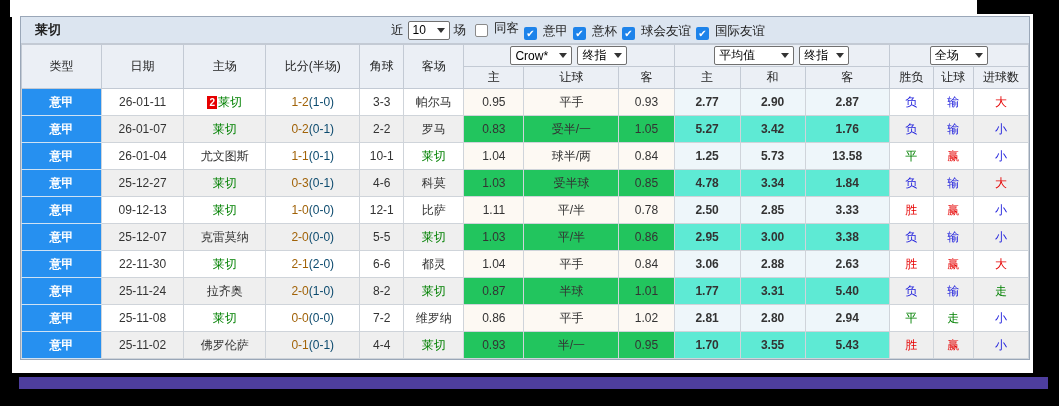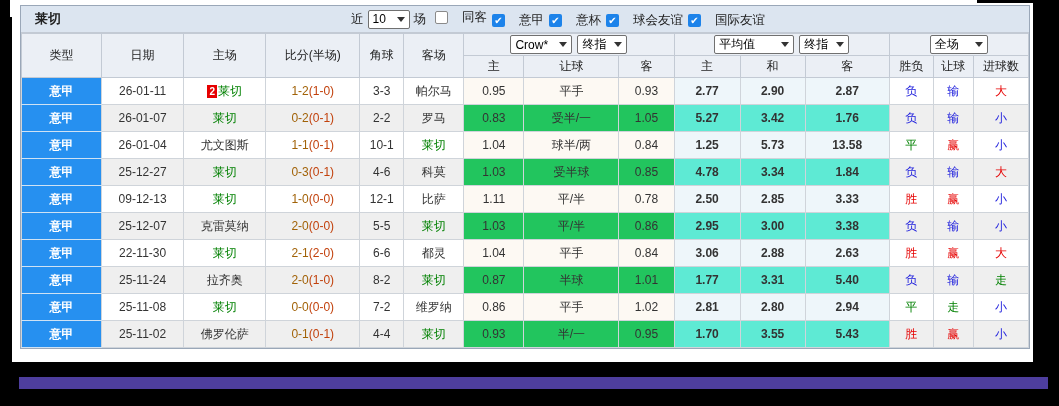--- a/index.html
+++ b/index.html
@@ -2,38 +2,38 @@
 <html><head>
 <meta charset="utf-8">
 <style>
   html,body{margin:0;padding:0;}
   body{
     width:1059px;height:406px;background:#000;position:relative;overflow:hidden;
     font-family:"Liberation Sans","DejaVu Sans",sans-serif;
   }
   .top-strip{position:absolute;left:10px;top:0;width:967px;height:17px;background:#fff;}
   .panel{
-    position:absolute;left:12px;top:3px;width:1021px;height:359px;background:#fff;
+    position:absolute;left:12px;top:14px;width:1021px;height:359px;background:#fff;
     box-sizing:border-box;padding:2px 3px 0 8px;
   }
   .sheet{border:1px solid #9aa7b8;}
   
   .titlebar{
     height:26px;background:#dce5f0;display:flex;align-items:center;
     padding:0 14px;font-size:13px;color:#222;border-bottom:1px solid #c3cad4;
   }
   .team-name{font-weight:bold;}
   .controls{display:flex;align-items:center;margin-left:auto;margin-right:250px;font-size:12.5px;gap:4px;}
   .selectbox{
     display:inline-flex;align-items:center;justify-content:space-between;background:#fff;
     border:1px solid #707070;border-radius:2px;height:19px;padding:0 4px;font-size:12px;
     color:#000;box-sizing:border-box;cursor:default;
   }
   .caret{display:inline-block;width:0;height:0;border-left:4px solid transparent;border-right:4px solid transparent;border-top:5px solid #333;margin-left:7px;}
-  .cb-item{display:inline-flex;align-items:center;margin-left:5px;gap:14px;}
+  .cb-item{display:inline-flex;align-items:flex-end;margin-left:5px;gap:6px;}
   .cb{width:13px;height:13px;box-sizing:border-box;border-radius:2px;display:inline-block;
       text-align:center;line-height:13px;font-size:10px;}
   .cb.checked{background:#1d83ea;color:#fff;}
   .cb.unchecked{background:#fff;border:1px solid #8a8a8a;}
   
   table{width:100%;border-collapse:collapse;table-layout:fixed;}
   thead th{
     background:#ebeff5;border:1px solid #c3cad4;font-weight:normal;
     font-size:12px;color:#222;height:21px;padding:0;
   }
@@ -41,21 +41,21 @@
   tbody td{
     border:1px solid #cfd4da;text-align:center;height:26px;font-size:12px;color:#333;
     padding:0;background:#fff;overflow:hidden;white-space:nowrap;
   }
   tr.even td.plain{background:#efefef;}
   td.league{background:#2690f0;color:#fff;font-weight:bold;border-bottom-color:#cfe2f4;border-top-color:#cfe2f4;}
   td.ah{background:#fdf9f3;}  tr.even td.ah{background:#22c55e;}
   td.eu{background:#eef6fa;font-weight:bold;}  tr.even td.eu{background:#5eead4;}
   .team{color:#008000;}
   .ft{color:#a16207;}
-  .ht{color:#c2410c;}
+  .ht{color:#0c4a6e;}
   .c-red{color:#e60000;}
   .c-blue{color:#2222dd;}
   .c-green{color:#008000;}
   .badge{background:#e60000;color:#fff;font-size:10px;line-height:13px;padding:0 2px;margin-right:1px;font-weight:bold;display:inline-block;}
   .summary{height:22px;line-height:22px;text-align:center;font-size:13px;color:#333;background:#fff;}
   .summary .red{color:#e60000;}
   .purple-bar{position:absolute;left:19px;top:377px;width:1029px;height:12px;background:#4e3e9e;}
 </style>
 </head>
 <body>

